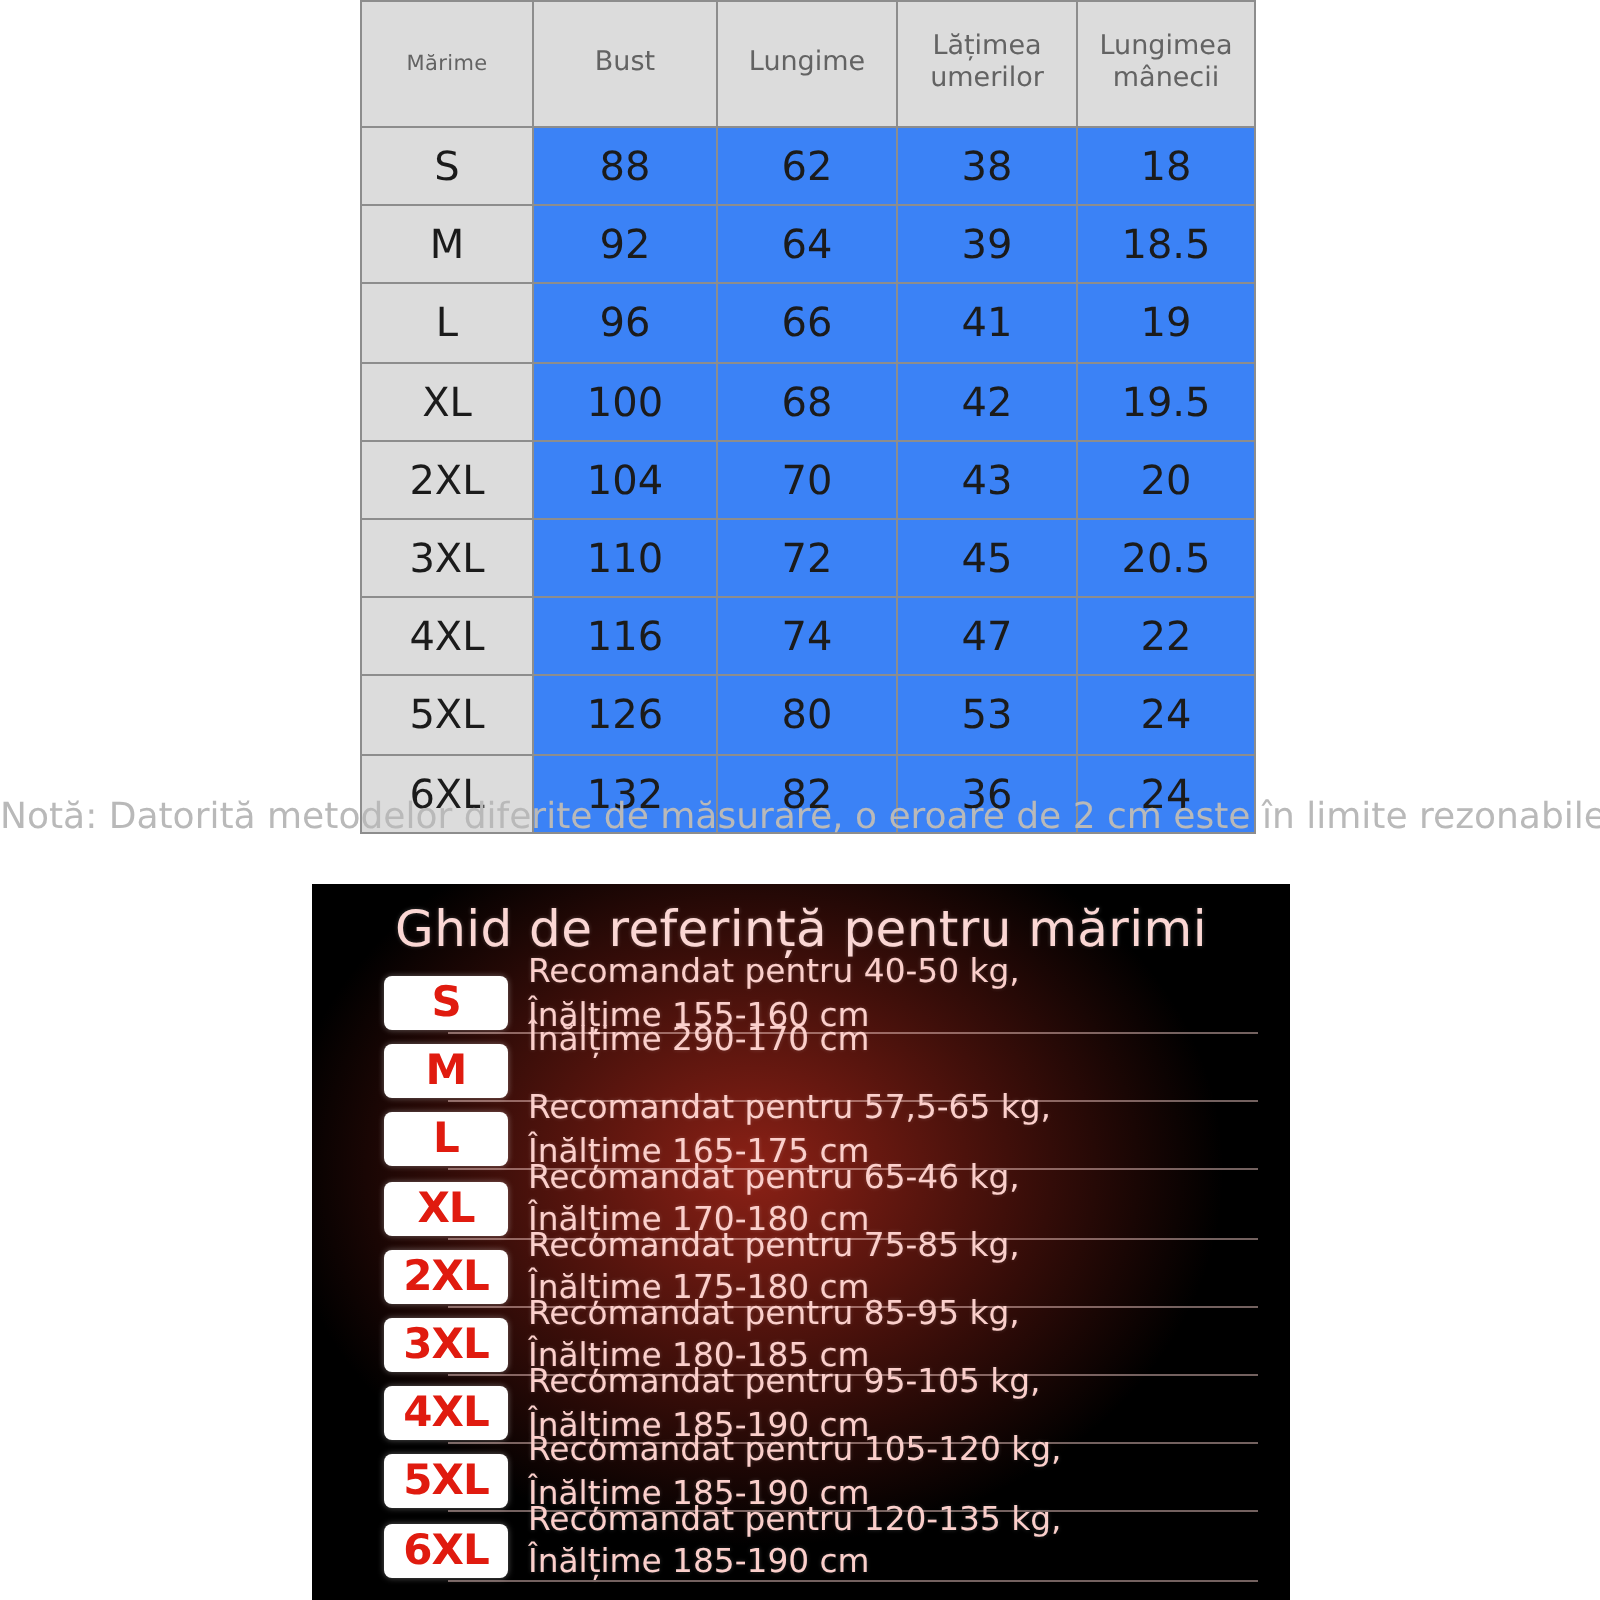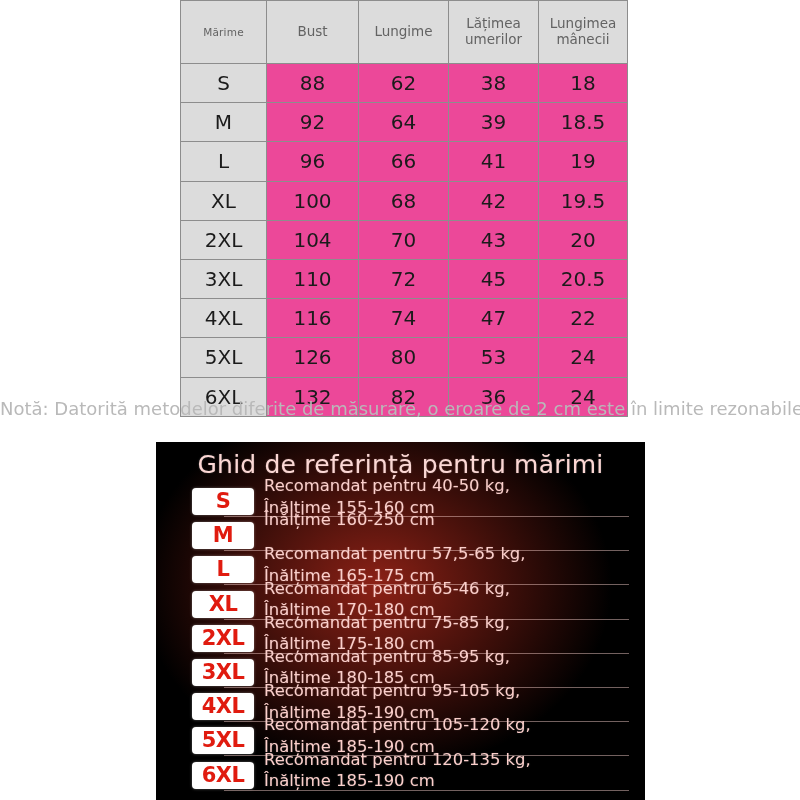--- a/index.html
+++ b/index.html
@@ -26,21 +26,21 @@
     border-collapse: collapse;
     width: 447px;
     table-layout: fixed;
   }
   table.size-table td,
   table.size-table th {
     border: 1px solid #8d8d8d;
     text-align: center;
     vertical-align: middle;
     font-weight: normal;
-    background: #ec4899;
+    background: #3b82f6;
     color: #1b1b1b;
   }
   
   table.size-table thead th {
     background: #dcdcdc;
     color: #636363;
     font-size: 13.5px;
     height: 58px;
     line-height: 1.15;
     padding: 2px 2px;
@@ -277,21 +277,21 @@
       <div class="desc">
         <span class="l1">Recomandat pentru 40-50 kg,</span>
         <span class="l2">Înălțime 155-160 cm</span>
       </div>
       <div class="rule"></div>
     </div>
 
     <div class="guide-row">
       <div class="badge">M</div>
       <div class="desc">
-        <span class="l2">Înălțime 160-250 cm</span>
+        <span class="l2">Înălțime 290-170 cm</span>
       </div>
       <div class="rule"></div>
     </div>
 
     <div class="guide-row">
       <div class="badge">L</div>
       <div class="desc">
         <span class="l1">Recomandat pentru 57,5-65 kg,</span>
         <span class="l2">Înălțime 165-175 cm</span>
       </div>

